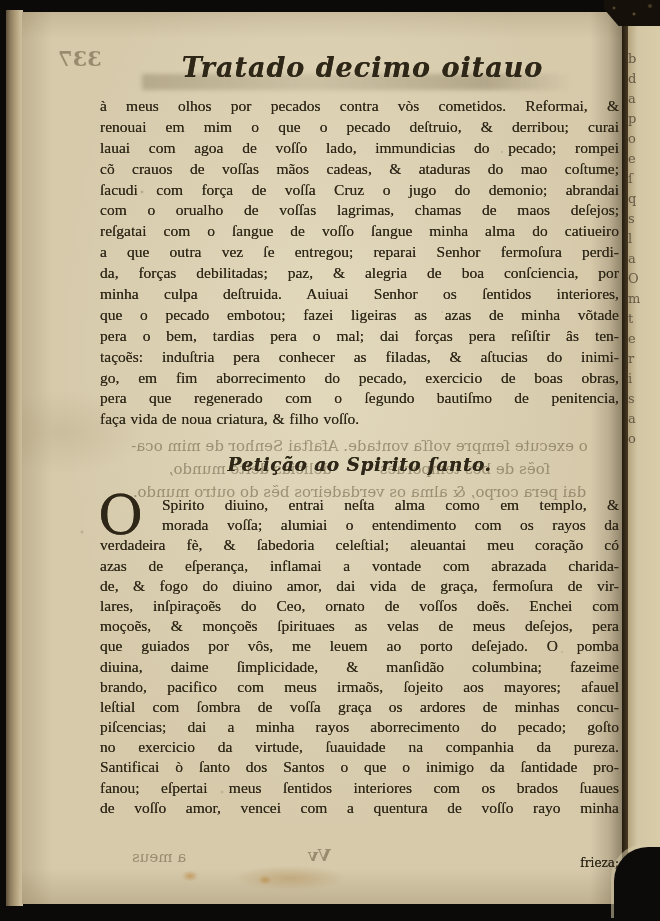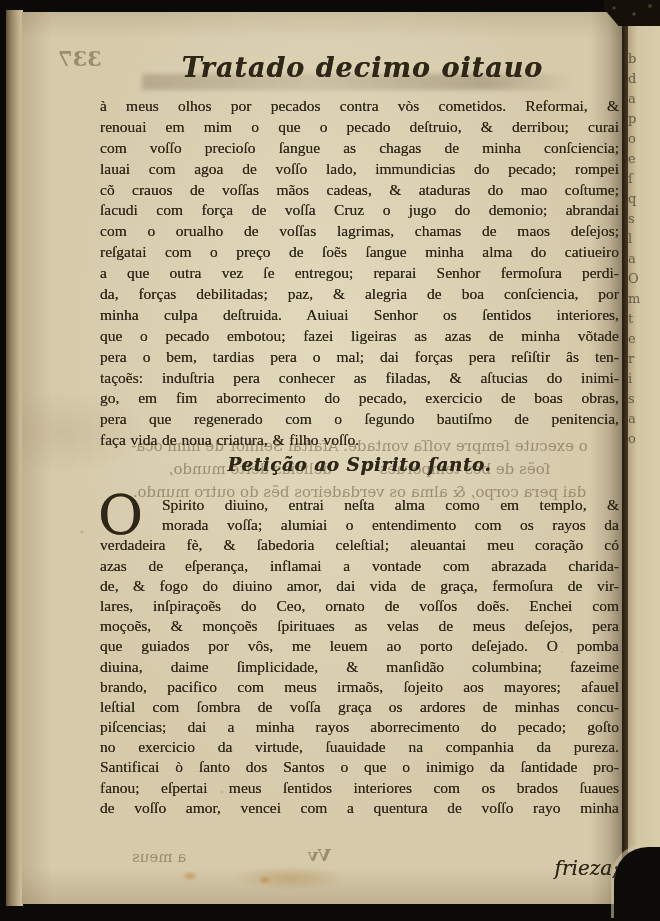--- a/index.html
+++ b/index.html
@@ -88,21 +88,21 @@
     position:absolute; left:76px; top:481px; z-index:3;
     font-size:55px; line-height:44px; font-weight:normal;
   }
   .petition-heading {
     position:absolute; left:78px; top:442px; width:519px; text-align:center;
     font-style:italic; font-weight:bold; font-size:18.5px; letter-spacing:.5px;
     z-index:3;
   }
   .catchword {
     position:absolute; left:78px; top:844px; width:519px; text-align:right;
-    font-style:italic; font-size:20px; z-index:2;
+    font-size:12px; z-index:2;
   }
 
   
   .st {
     position:absolute; transform:scaleX(-1); color:rgba(96,82,56,.52);
     filter:blur(.5px); z-index:1; white-space:pre;
   }
   .st-pagenum { left:36px; top:34px; font-size:21px; font-weight:bold; }
   .st-head-smudge {
     position:absolute; left:120px; top:62px; width:430px; height:16px; z-index:1;
@@ -131,26 +131,25 @@
     <div class="st st-mid st-mid2">ſoẽs de bẽs temporaes          delicias deſte mundo,</div>
     <div class="st st-mid st-mid3">dai pera corpo, &amp; alma os verdadeiros bẽs do outro mundo.</div>
     <div class="st st-bottom-left">a meus</div>
     <div class="st st-signature">Vv</div>
 
     <div class="running-head ink">Tratado decimo oitauo</div>
 
     <div class="para para1 ink">
         <div class="tline">à meus olhos por pecados contra vòs cometidos. Reformai, &amp;</div>
         <div class="tline">renouai em mim o que o pecado deſtruio, &amp; derribou; curai</div>
-        <div class="tline">com voſſo precioſo ſangue as chagas de minha conſciencia;</div>
         <div class="tline">lauai com agoa de voſſo lado, immundicias do pecado; rompei</div>
         <div class="tline">cõ crauos de voſſas mãos cadeas, &amp; ataduras do mao coſtume;</div>
         <div class="tline">ſacudi com força de voſſa Cruz o jugo do demonio; abrandai</div>
         <div class="tline">com o orualho de voſſas lagrimas, chamas de maos deſejos;</div>
-        <div class="tline">reſgatai com o preço de ſoẽs ſangue minha alma do catiueiro</div>
+        <div class="tline">reſgatai com o ſangue de voſſo ſangue minha alma do catiueiro</div>
         <div class="tline">a que outra vez ſe entregou; reparai Senhor fermoſura perdi-</div>
         <div class="tline">da, forças debilitadas; paz, &amp; alegria de boa conſciencia, por</div>
         <div class="tline">minha culpa deſtruida. Auiuai Senhor os ſentidos interiores,</div>
         <div class="tline">que o pecado embotou; fazei ligeiras as azas de minha võtade</div>
         <div class="tline">pera o bem, tardias pera o mal; dai forças pera reſiſtir âs ten-</div>
         <div class="tline">taçoẽs: induſtria pera conhecer as filadas, &amp; aſtucias do inimi-</div>
         <div class="tline">go, em fim aborrecimento do pecado, exercicio de boas obras,</div>
         <div class="tline">pera que regenerado com o ſegundo bautiſmo de penitencia,</div>
         <div class="tline">faça vida de noua criatura, &amp; filho voſſo.</div>
       </div>

